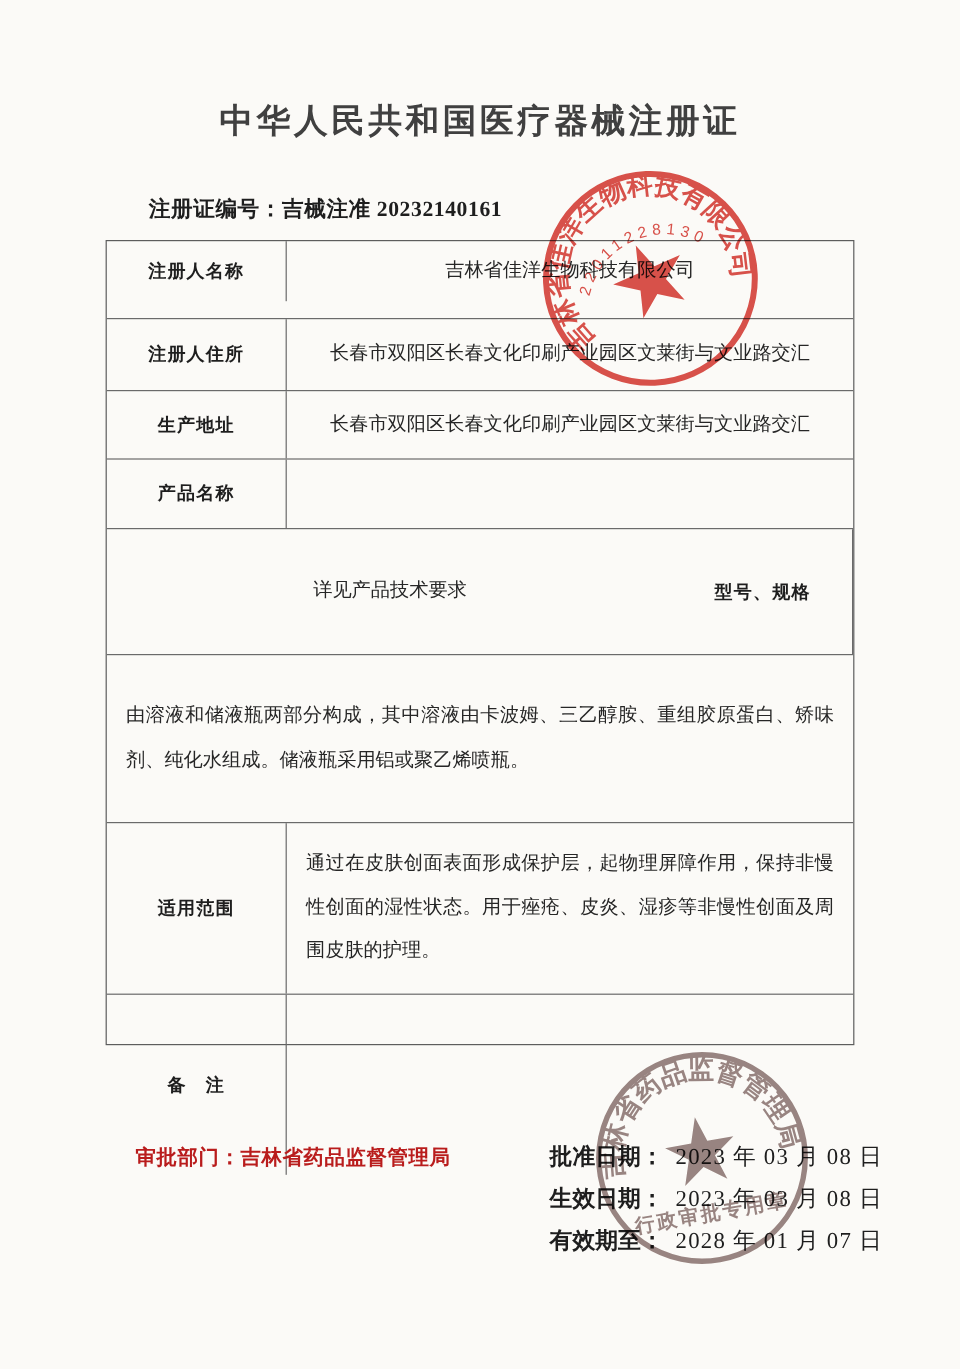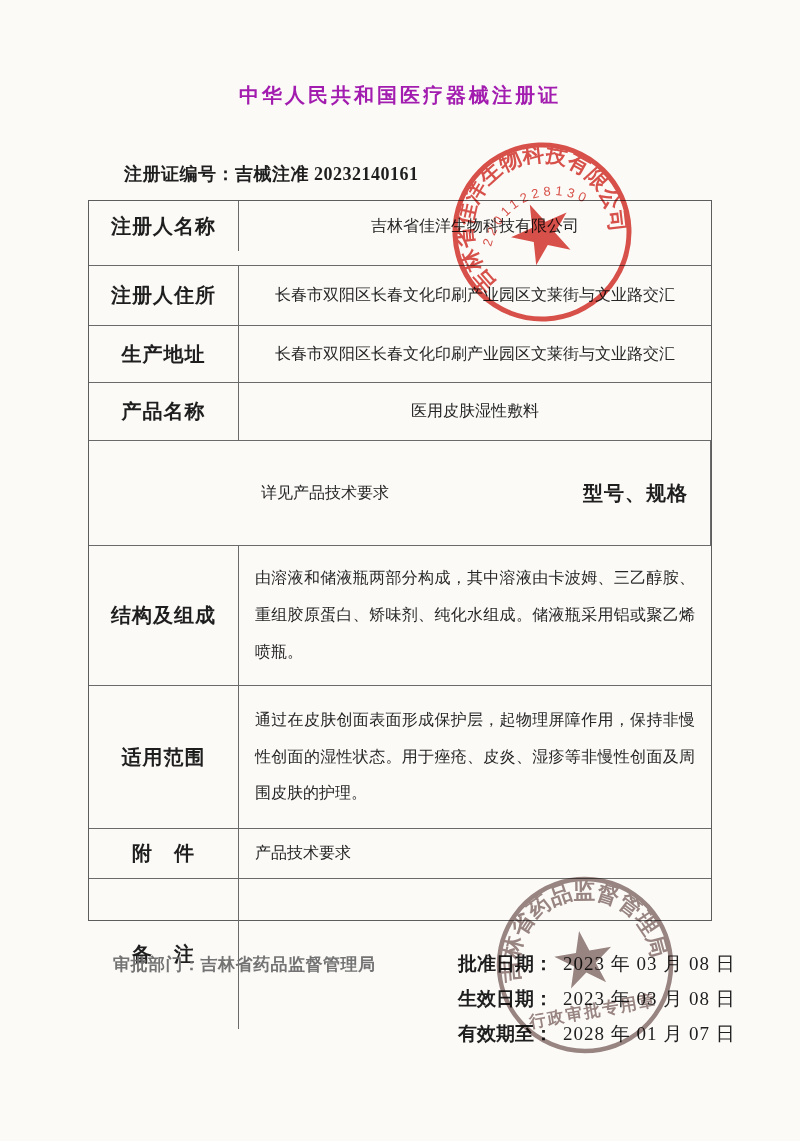--- a/index.html
+++ b/index.html
@@ -8,56 +8,56 @@
 
   .page {
     position:relative; width:800px; height:1141px;
     background:#fbfaf7; color:#222; overflow:hidden;
   }
 
   .title {
     position:absolute; top:82px; left:0; width:100%;
     text-align:center;
     font-family:"Liberation Sans", sans-serif;
-    font-size:20px; font-weight:700; letter-spacing:3px; color:#a21caf;
+    font-size:28px; font-weight:700; letter-spacing:3px; color:#404040;
   }
 
   .regno {
     position:absolute; top:162px; left:124px;
     font-size:18px; font-weight:700; color:#1e1e1e; letter-spacing:.5px;
   }
   .regno .val { font-weight:700; }
 
   .cert-table {
     position:absolute; left:88px; top:200px; width:624px;
     border:1px solid #5d5d5d;
     background:transparent;
   }
   .trow { display:flex; border-top:1px solid #6a6a6a; }
   .trow:first-child { border-top:none; }
   .tcell { display:flex; align-items:center; }
   .tcell.label {
     width:150px; flex:0 0 150px; justify-content:center;
-    font-size:20px; font-weight:600; letter-spacing:1px; color:#1e1e1e;
+    font-size:15px; font-weight:600; letter-spacing:1px; color:#1e1e1e;
     border-right:1px solid #6a6a6a; text-align:center; padding:4px 6px;
   }
   .tcell.value {
     flex:1; font-size:16px; color:#262626; padding:6px 16px; line-height:2.3;
   }
   .tcell.value.center { justify-content:center; text-align:center; }
   .tcell.value.left   { justify-content:flex-start; text-align:justify; }
 
   .r1 { height:50px; } .r2 { height:60px;margin-top:14px; } .r3 { height:57px; }
   .r4 { height:58px; } .r5 { height:105px; } .r6 { height:140px; }
   .r7 { height:143px; } .r8 { height:50px; } .r9 { height:40px; }
   .r10 { height:42px;flex-direction:column; }
 
   .footer-left {
     position:absolute; left:113px; top:953px;
-    font-size:17px; font-weight:600; color:#737373; letter-spacing:.5px;
+    font-size:17px; font-weight:600; color:#b91c1c; letter-spacing:.5px;
   }
   .footer-dates {
     position:absolute; left:458px; top:946px;
     font-size:19px; color:#1e1e1e;
   }
   .footer-dates .dline { height:35px; display:flex; align-items:center; }
   .footer-dates .dlabel { font-weight:600; margin-right:10px; }
   .footer-dates .dval { letter-spacing:1px; }
 
   .seal {
@@ -86,37 +86,31 @@
     <div class="trow r2">
       <div class="tcell label">注册人住所</div>
       <div class="tcell value center">长春市双阳区长春文化印刷产业园区文莱街与文业路交汇</div>
     </div>
     <div class="trow r3">
       <div class="tcell label">生产地址</div>
       <div class="tcell value center">长春市双阳区长春文化印刷产业园区文莱街与文业路交汇</div>
     </div>
     <div class="trow r4">
       <div class="tcell label">产品名称</div>
-      <div class="tcell value center">医用皮肤湿性敷料</div>
     </div>
     <div class="trow r5">
       <div class="tcell value center">详见产品技术要求</div>
       <div class="tcell label">型号、规格</div>
     </div>
     <div class="trow r6">
-      <div class="tcell label">结构及组成</div>
       <div class="tcell value left">由溶液和储液瓶两部分构成，其中溶液由卡波姆、三乙醇胺、重组胶原蛋白、矫味剂、纯化水组成。储液瓶采用铝或聚乙烯喷瓶。</div>
     </div>
     <div class="trow r7">
       <div class="tcell label">适用范围</div>
       <div class="tcell value left">通过在皮肤创面表面形成保护层，起物理屏障作用，保持非慢性创面的湿性状态。用于痤疮、皮炎、湿疹等非慢性创面及周围皮肤的护理。</div>
-    </div>
-    <div class="trow r8">
-      <div class="tcell label">附　件</div>
-      <div class="tcell value left">产品技术要求</div>
     </div>
     <div class="trow r10">
       <div class="tcell label">备　注</div>
       <div class="tcell value left"></div>
     </div>
   </div>
 
   <div class="footer-left">
     <span>审批部门：</span><span>吉林省药品监督管理局</span>
   </div>

